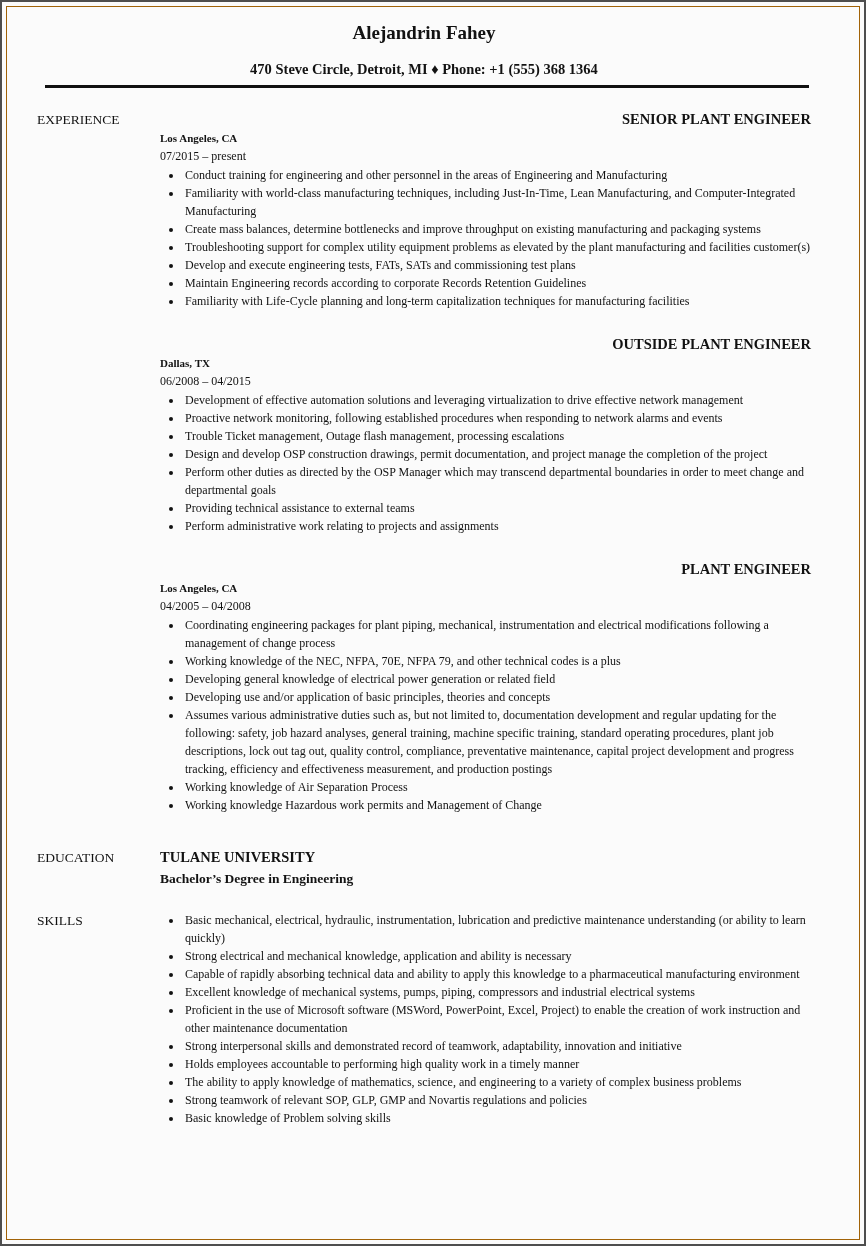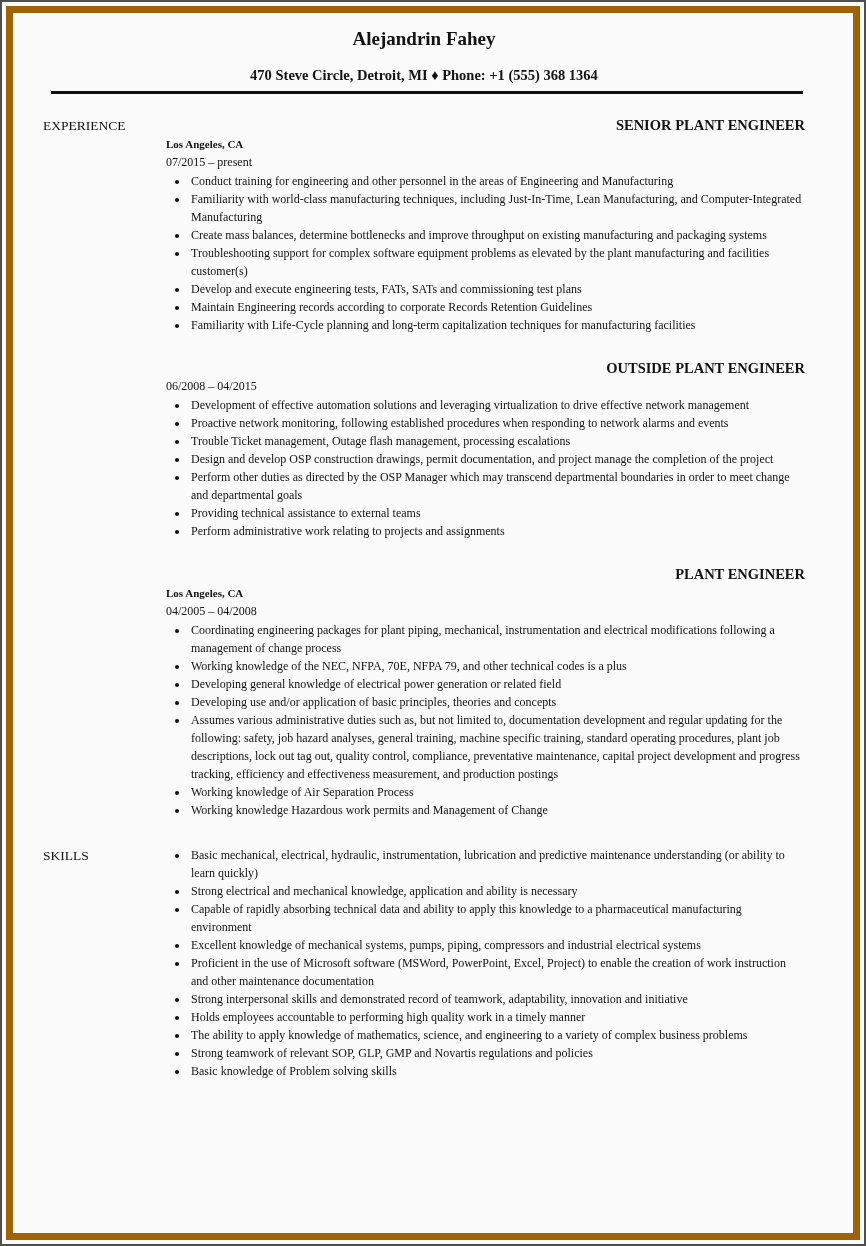--- a/index.html
+++ b/index.html
@@ -9,21 +9,21 @@
     width: 866px;
     height: 1246px;
     background: #fbfbfb;
     border: 2px solid #4e4e4e;
     font-family: "Liberation Serif", "DejaVu Serif", serif;
     color: #121212;
   }
   .inner-frame {
     position: absolute;
     top: 4px; left: 4px; right: 4px; bottom: 4px;
-    border: 7px solid #a16207;
+    border: 1px solid #a16207;
     overflow: hidden;
     padding: 14px 48px 10px 30px;
   }
   
   .doc-header { text-align: center; }
   .person-name {
     margin: 0;
     font-size: 19px;
     line-height: 24px;
     font-weight: bold;
@@ -48,21 +48,21 @@
   }
   .section-label {
     font-size: 13.5px;
     font-weight: normal;
     line-height: 20px;
     padding-top: 1px;
   }
   .section-content { min-width: 0; }
   
   .job { margin-bottom: 24px; }
-  .job:last-child { margin-bottom: 5px; }
+  .job:last-child { margin-bottom: 12px; }
   .job-title {
     font-size: 14.5px;
     font-weight: bold;
     line-height: 20px;
     text-align: right;
   }
   .job-location {
     font-size: 11px;
     font-weight: bold;
     line-height: 19px;
@@ -111,29 +111,30 @@
       <div class="section-content">
 
         <div class="job">
           <div class="job-title">SENIOR PLANT ENGINEER</div>
           <div class="job-location">Los Angeles, CA</div>
           <div class="job-dates">07/2015 – present</div>
           <ul class="bullet-list">
               <li>Conduct training for engineering and other personnel in the areas of Engineering and Manufacturing</li>
               <li>Familiarity with world-class manufacturing techniques, including Just-In-Time, Lean Manufacturing, and Computer-Integrated Manufacturing</li>
               <li>Create mass balances, determine bottlenecks and improve throughput on existing manufacturing and packaging systems</li>
-              <li>Troubleshooting support for complex software equipment problems as elevated by the plant manufacturing and facilities customer(s)</li>
+              <li>Troubleshooting support for complex utility equipment problems as elevated by the plant manufacturing and facilities customer(s)</li>
               <li>Develop and execute engineering tests, FATs, SATs and commissioning test plans</li>
               <li>Maintain Engineering records according to corporate Records Retention Guidelines</li>
               <li>Familiarity with Life-Cycle planning and long-term capitalization techniques for manufacturing facilities</li>
             </ul>
         </div>
 
         <div class="job">
           <div class="job-title">OUTSIDE PLANT ENGINEER</div>
+          <div class="job-location">Dallas, TX</div>
           <div class="job-dates">06/2008 – 04/2015</div>
           <ul class="bullet-list">
               <li>Development of effective automation solutions and leveraging virtualization to drive effective network management</li>
               <li>Proactive network monitoring, following established procedures when responding to network alarms and events</li>
               <li>Trouble Ticket management, Outage flash management, processing escalations</li>
               <li>Design and develop OSP construction drawings, permit documentation, and project manage the completion of the project</li>
               <li>Perform other duties as directed by the OSP Manager which may transcend departmental boundaries in order to meet change and departmental goals</li>
               <li>Providing technical assistance to external teams</li>
               <li>Perform administrative work relating to projects and assignments</li>
             </ul>
@@ -150,20 +151,27 @@
               <li>Developing use and/or application of basic principles, theories and concepts</li>
               <li>Assumes various administrative duties such as, but not limited to, documentation development and regular updating for the following: safety, job hazard analyses, general training, machine specific training, standard operating procedures, plant job descriptions, lock out tag out, quality control, compliance, preventative maintenance, capital project development and progress tracking, efficiency and effectiveness measurement, and production postings</li>
               <li>Working knowledge of Air Separation Process</li>
               <li>Working knowledge Hazardous work permits and Management of Change</li>
             </ul>
         </div>
 
       </div>
     </section>
 
+    <section class="section">
+      <div class="section-label">EDUCATION</div>
+      <div class="section-content">
+        <div class="school-name">TULANE UNIVERSITY</div>
+        <div class="degree">Bachelor’s Degree in Engineering</div>
+      </div>
+    </section>
 
     <section class="section">
       <div class="section-label">SKILLS</div>
       <div class="section-content">
         <ul class="bullet-list">
             <li>Basic mechanical, electrical, hydraulic, instrumentation, lubrication and predictive maintenance understanding (or ability to learn quickly)</li>
             <li>Strong electrical and mechanical knowledge, application and ability is necessary</li>
             <li>Capable of rapidly absorbing technical data and ability to apply this knowledge to a pharmaceutical manufacturing environment</li>
             <li>Excellent knowledge of mechanical systems, pumps, piping, compressors and industrial electrical systems</li>
             <li>Proficient in the use of Microsoft software (MSWord, PowerPoint, Excel, Project) to enable the creation of work instruction and other maintenance documentation</li>

